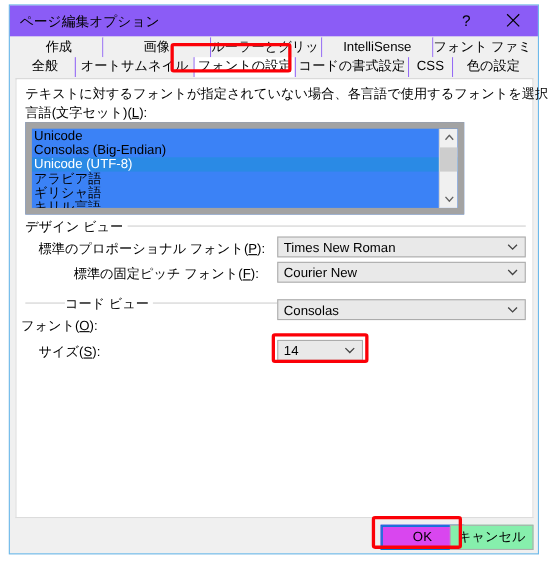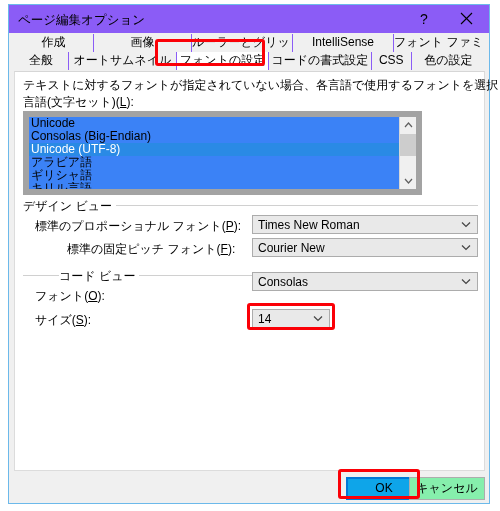--- a/index.html
+++ b/index.html
@@ -253,21 +253,21 @@
     background: #86efac;
     border: 1px solid #adadad;
     box-sizing: border-box;
     cursor: default;
     color: #000;
     padding: 0;
     line-height: 21px;
     text-align: center;
   }
   #ok-btn {
-    background: #0ea5e9;
+    background: #d946ef;
     border: 1px solid #0078d7;
     outline: 1px solid #0078d7;
     outline-offset: -2px;
   }
 
   
   .redbox {
     position: absolute;
     border: 3px solid #fb0007;
     border-radius: 3px;
@@ -365,21 +365,21 @@
       <span class="combo-arrow">
         <svg width="10" height="7" viewBox="0 0 10 7" aria-hidden="true">
           <polyline points="1,1.5 5,5.5 9,1.5" fill="none" stroke="#444" stroke-width="1.2"></polyline>
         </svg>
       </span>
     </div>
 
     <div class="group-label" style="left:8px; top:196px;margin-left:36px;">コード ビュー</div>
     <div class="group-rule" style="left:8px; top:203px; width:455px;"></div>
 
-    <div class="field-label" style="left:20px; top:216px;"><span>フォント(</span><span class="ul">O</span><span>):</span></div>
+    <div class="field-label" style="left:4px; top:216px;"><span>フォント(</span><span class="ul">O</span><span>):</span></div>
 
     <div class="combo" style="left:237px; top:200px; width:226px;">
       <span class="combo-value">Consolas</span>
       <span class="combo-arrow">
         <svg width="10" height="7" viewBox="0 0 10 7" aria-hidden="true">
           <polyline points="1,1.5 5,5.5 9,1.5" fill="none" stroke="#444" stroke-width="1.2"></polyline>
         </svg>
       </span>
     </div>
 

